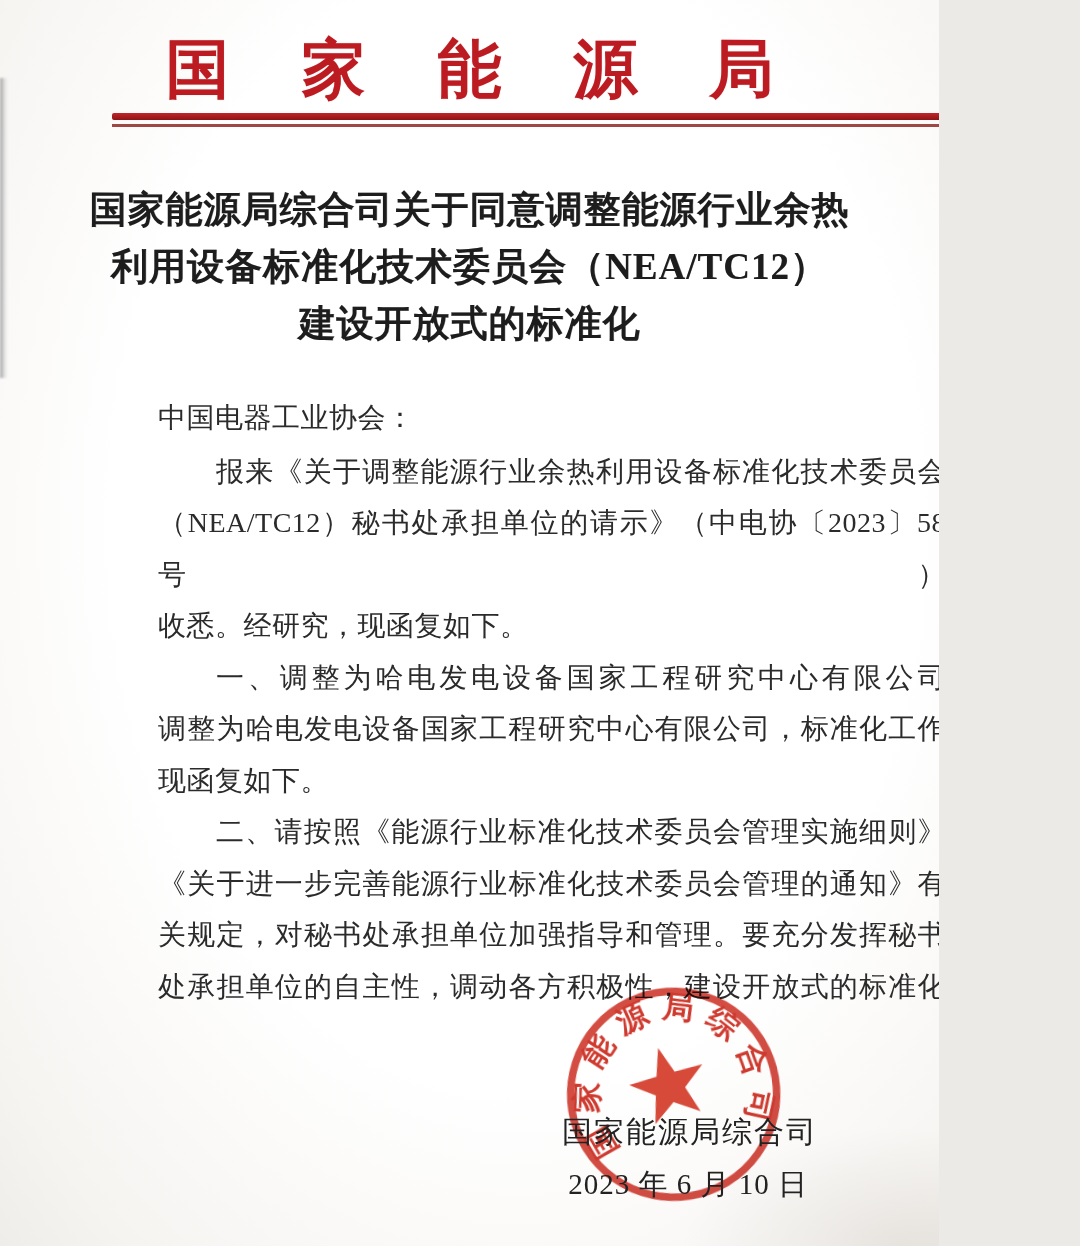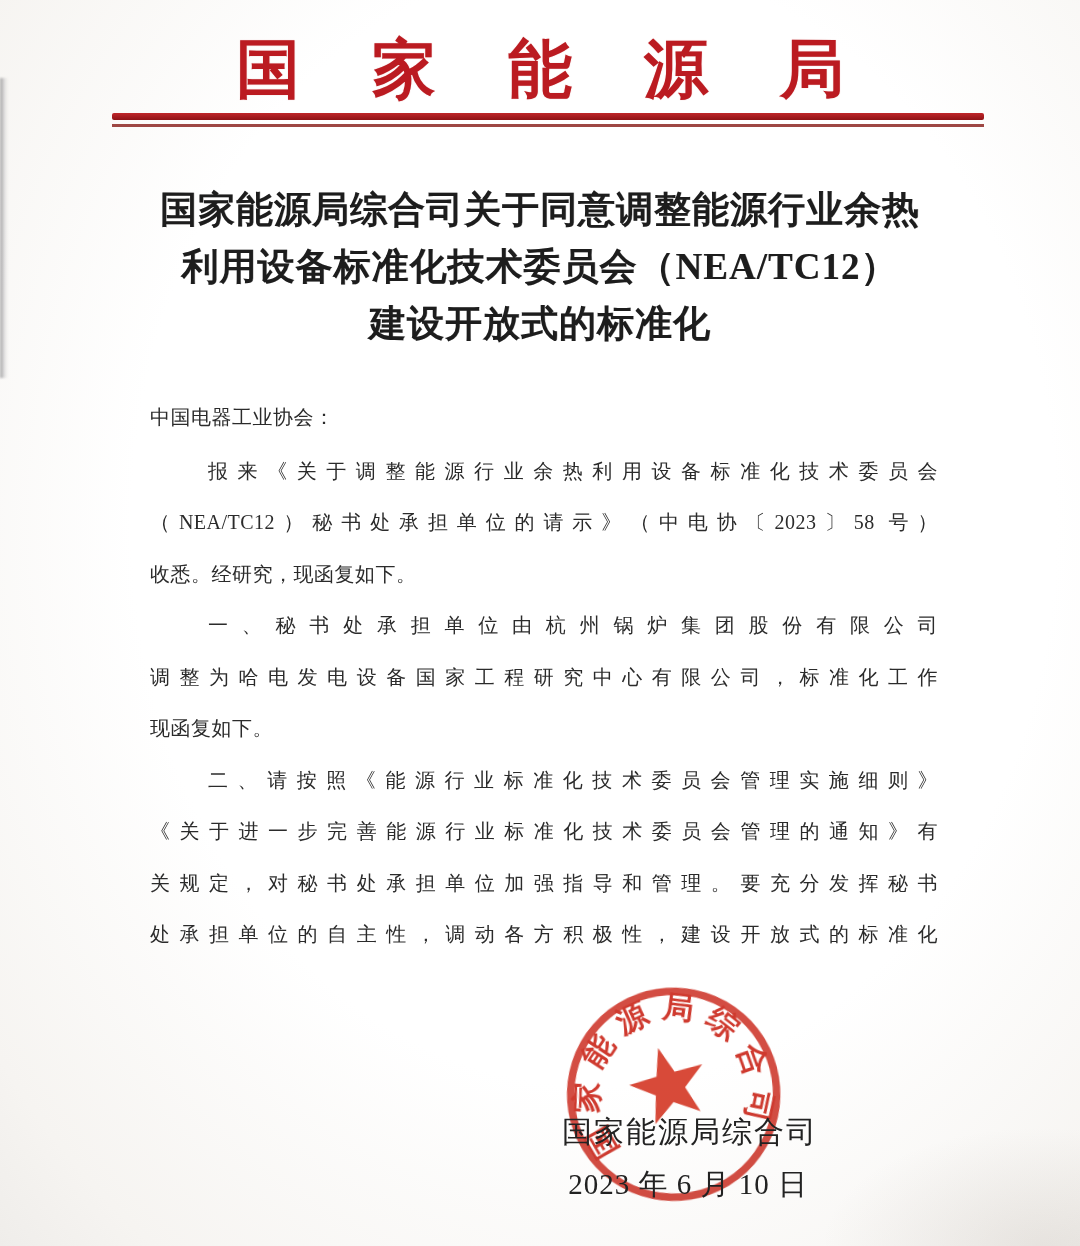--- a/index.html
+++ b/index.html
@@ -2,21 +2,21 @@
 <html><head>
 <meta charset="utf-8">
 <style>
   html,body{margin:0;padding:0;}
   body{
     width:1080px;height:1246px;
     font-family:"Liberation Serif","DejaVu Serif",serif;
     background:#eceae7;
   }
   .page{
-    position:relative;width:1080px;height:1246px;overflow:hidden;
+    position:relative;width:939px;height:1246px;overflow:hidden;
     background:radial-gradient(ellipse at 55% 42%, #ffffff 55%, #f6f4f1 88%, #efedea 100%);
   }
   
   .edge-streak{
     position:absolute;left:0;top:78px;width:8px;height:300px;
     background:linear-gradient(to right,rgba(90,90,95,.55),rgba(120,120,125,.15) 60%,rgba(0,0,0,0));
     filter:blur(1px);
   }
   .smudge-br{
     position:absolute;right:0;bottom:0;width:260px;height:120px;
@@ -37,22 +37,22 @@
   
   .doc-title{
     position:absolute;top:181px;left:0;right:0;
     text-align:center;color:#1d1d1d;
     font-size:37px;font-weight:bold;line-height:57px;
     letter-spacing:1px;
     text-shadow:.4px .4px 0 rgba(0,0,0,.35);
   }
   
   .body-text{
-    position:absolute;left:150px;top:392px;width:788px;
-    font-size:20px;color:#2b2b2b;line-height:51.5px;
+    position:absolute;left:158px;top:392px;width:788px;
+    font-size:28px;color:#2b2b2b;line-height:51.5px;
     letter-spacing:.5px;
   }
   .line{white-space:nowrap;}
   .j{text-align:justify;text-align-last:justify;white-space:normal;}
   .ind{text-indent:58px;}
   .salutation{margin-bottom:2px;}
   
   .signer{
     position:absolute;top:1112px;left:500px;width:380px;
     text-align:center;font-size:30px;color:#222;letter-spacing:2px;
@@ -95,21 +95,21 @@
     <div>国家能源局综合司关于同意调整能源行业余热</div>
     <div>利用设备标准化技术委员会（NEA/TC12）</div>
     <div>建设开放式的标准化</div>
   </div>
 
   <div class="body-text">
     <div class="line salutation">中国电器工业协会：</div>
     <div class="line j ind">报来《关于调整能源行业余热利用设备标准化技术委员会</div>
     <div class="line j">（NEA/TC12）秘书处承担单位的请示》（中电协〔2023〕58 号）</div>
     <div class="line">收悉。经研究，现函复如下。</div>
-    <div class="line j ind">一、秘书处承担单位由杭州锅炉集团股份有限公司</div>
+    <div class="line j ind">一、调整为哈电发电设备国家工程研究中心有限公司</div>
     <div class="line j">调整为哈电发电设备国家工程研究中心有限公司，标准化工作</div>
     <div class="line">现函复如下。</div>
     <div class="line j ind">二、请按照《能源行业标准化技术委员会管理实施细则》</div>
     <div class="line j">《关于进一步完善能源行业标准化技术委员会管理的通知》有</div>
     <div class="line j">关规定，对秘书处承担单位加强指导和管理。要充分发挥秘书</div>
     <div class="line j">处承担单位的自主性，调动各方积极性，建设开放式的标准化</div>
   </div>
 
   <svg class="seal" viewBox="0 0 230 230">
     <circle class="ring" cx="111" cy="110" r="103"></circle>

